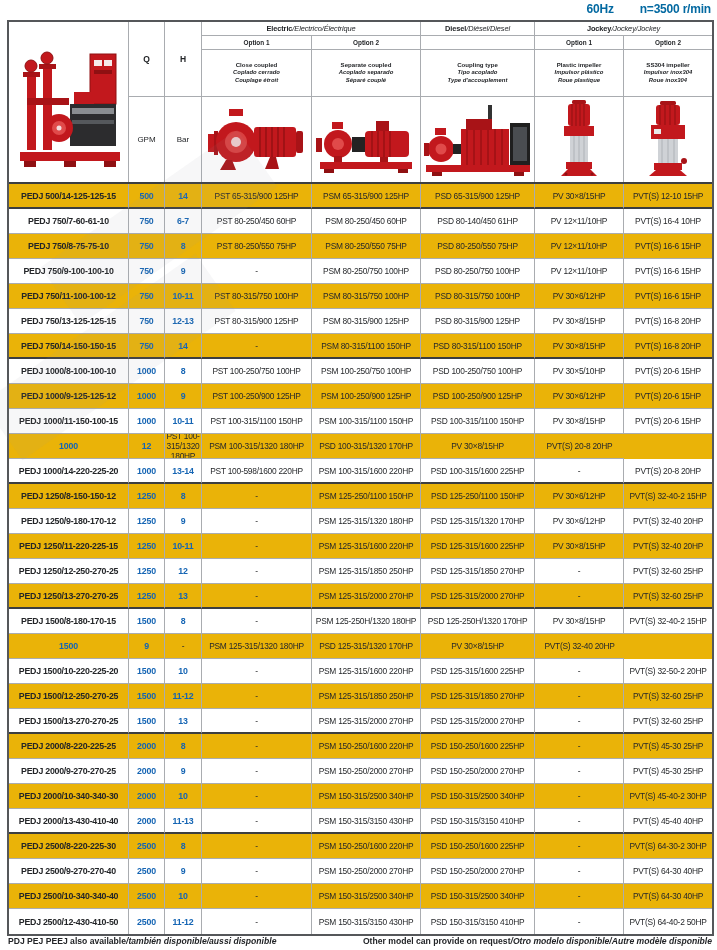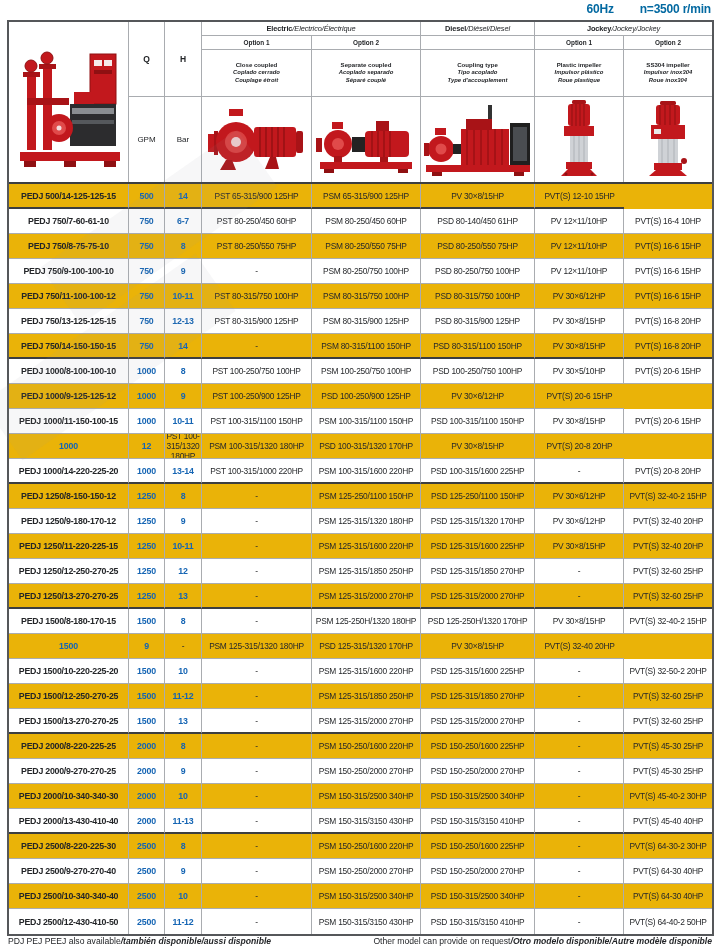--- a/index.html
+++ b/index.html
@@ -45,21 +45,21 @@
                  text-align:center; overflow:hidden; }
   .tbody .cell:last-child { border-right:none; }
   .tbody .row.gend .cell { border-bottom:2px solid #3c3e40; }
   .tbody .row.last .cell { border-bottom:none; }
   .c-model { font-size:8.8px; font-weight:bold; letter-spacing:-0.25px; }
   .c-qh { font-size:8.8px; font-weight:bold; color:#1565b4; letter-spacing:-0.2px; }
   .c-spec { font-size:8.4px; letter-spacing:-0.25px; color:#26282b; }
 
   .footer { position:absolute; top:936px; left:8px; width:704px;
             display:flex; justify-content:space-between; font-size:8.6px; }
-  .footer b { font-weight:normal; }
+  .footer b { font-weight:bold; }
   .footer i { font-weight:bold; font-style:italic; }
 
   .watermark { position:absolute; left:0; top:130px; width:360px; height:340px;
                pointer-events:none; z-index:5; }
   .watermark .w1, .watermark .w2 {
     position:absolute; background:rgba(150,155,160,0.08); transform:rotate(-35deg); }
   .w1 { left:30px; top:40px; width:240px; height:70px; }
   .w2 { left:-30px; top:170px; width:260px; height:70px; }
 
   svg { display:block; }
@@ -239,20 +239,21 @@
       </div>
     </div>
 
     <div class="tbody" id="tbody">
         <div class="row shaded gend">
           <div class="cell c-model">PEDJ 500/14-125-125-15</div>
           <div class="cell c-qh">500</div>
           <div class="cell c-qh">14</div>
           <div class="cell c-spec">PST 65-315/900 125HP</div>
           <div class="cell c-spec">PSM 65-315/900 125HP</div>
+          <div class="cell c-spec">PSD 65-315/900 125HP</div>
           <div class="cell c-spec">PV 30×8/15HP</div>
           <div class="cell c-spec">PVT(S) 12-10 15HP</div>
         </div>
         <div class="row">
           <div class="cell c-model">PEDJ 750/7-60-61-10</div>
           <div class="cell c-qh">750</div>
           <div class="cell c-qh">6-7</div>
           <div class="cell c-spec">PST 80-250/450 60HP</div>
           <div class="cell c-spec">PSM 80-250/450 60HP</div>
           <div class="cell c-spec">PSD 80-140/450 61HP</div>
@@ -317,20 +318,21 @@
           <div class="cell c-spec">PSM 100-250/750 100HP</div>
           <div class="cell c-spec">PSD 100-250/750 100HP</div>
           <div class="cell c-spec">PV 30×5/10HP</div>
           <div class="cell c-spec">PVT(S) 20-6 15HP</div>
         </div>
         <div class="row shaded">
           <div class="cell c-model">PEDJ 1000/9-125-125-12</div>
           <div class="cell c-qh">1000</div>
           <div class="cell c-qh">9</div>
           <div class="cell c-spec">PST 100-250/900 125HP</div>
+          <div class="cell c-spec">PSM 100-250/900 125HP</div>
           <div class="cell c-spec">PSD 100-250/900 125HP</div>
           <div class="cell c-spec">PV 30×6/12HP</div>
           <div class="cell c-spec">PVT(S) 20-6 15HP</div>
         </div>
         <div class="row">
           <div class="cell c-model">PEDJ 1000/11-150-100-15</div>
           <div class="cell c-qh">1000</div>
           <div class="cell c-qh">10-11</div>
           <div class="cell c-spec">PST 100-315/1100 150HP</div>
           <div class="cell c-spec">PSM 100-315/1100 150HP</div>
@@ -344,21 +346,21 @@
           <div class="cell c-spec">PST 100-315/1320 180HP</div>
           <div class="cell c-spec">PSM 100-315/1320 180HP</div>
           <div class="cell c-spec">PSD 100-315/1320 170HP</div>
           <div class="cell c-spec">PV 30×8/15HP</div>
           <div class="cell c-spec">PVT(S) 20-8 20HP</div>
         </div>
         <div class="row gend">
           <div class="cell c-model">PEDJ 1000/14-220-225-20</div>
           <div class="cell c-qh">1000</div>
           <div class="cell c-qh">13-14</div>
-          <div class="cell c-spec">PST 100-315/1000 220HP</div>
+          <div class="cell c-spec">PST 100-598/1600 220HP</div>
           <div class="cell c-spec">PSM 100-315/1600 220HP</div>
           <div class="cell c-spec">PSD 100-315/1600 225HP</div>
           <div class="cell c-spec">-</div>
           <div class="cell c-spec">PVT(S) 20-8 20HP</div>
         </div>
         <div class="row shaded">
           <div class="cell c-model">PEDJ 1250/8-150-150-12</div>
           <div class="cell c-qh">1250</div>
           <div class="cell c-qh">8</div>
           <div class="cell c-spec">-</div>

